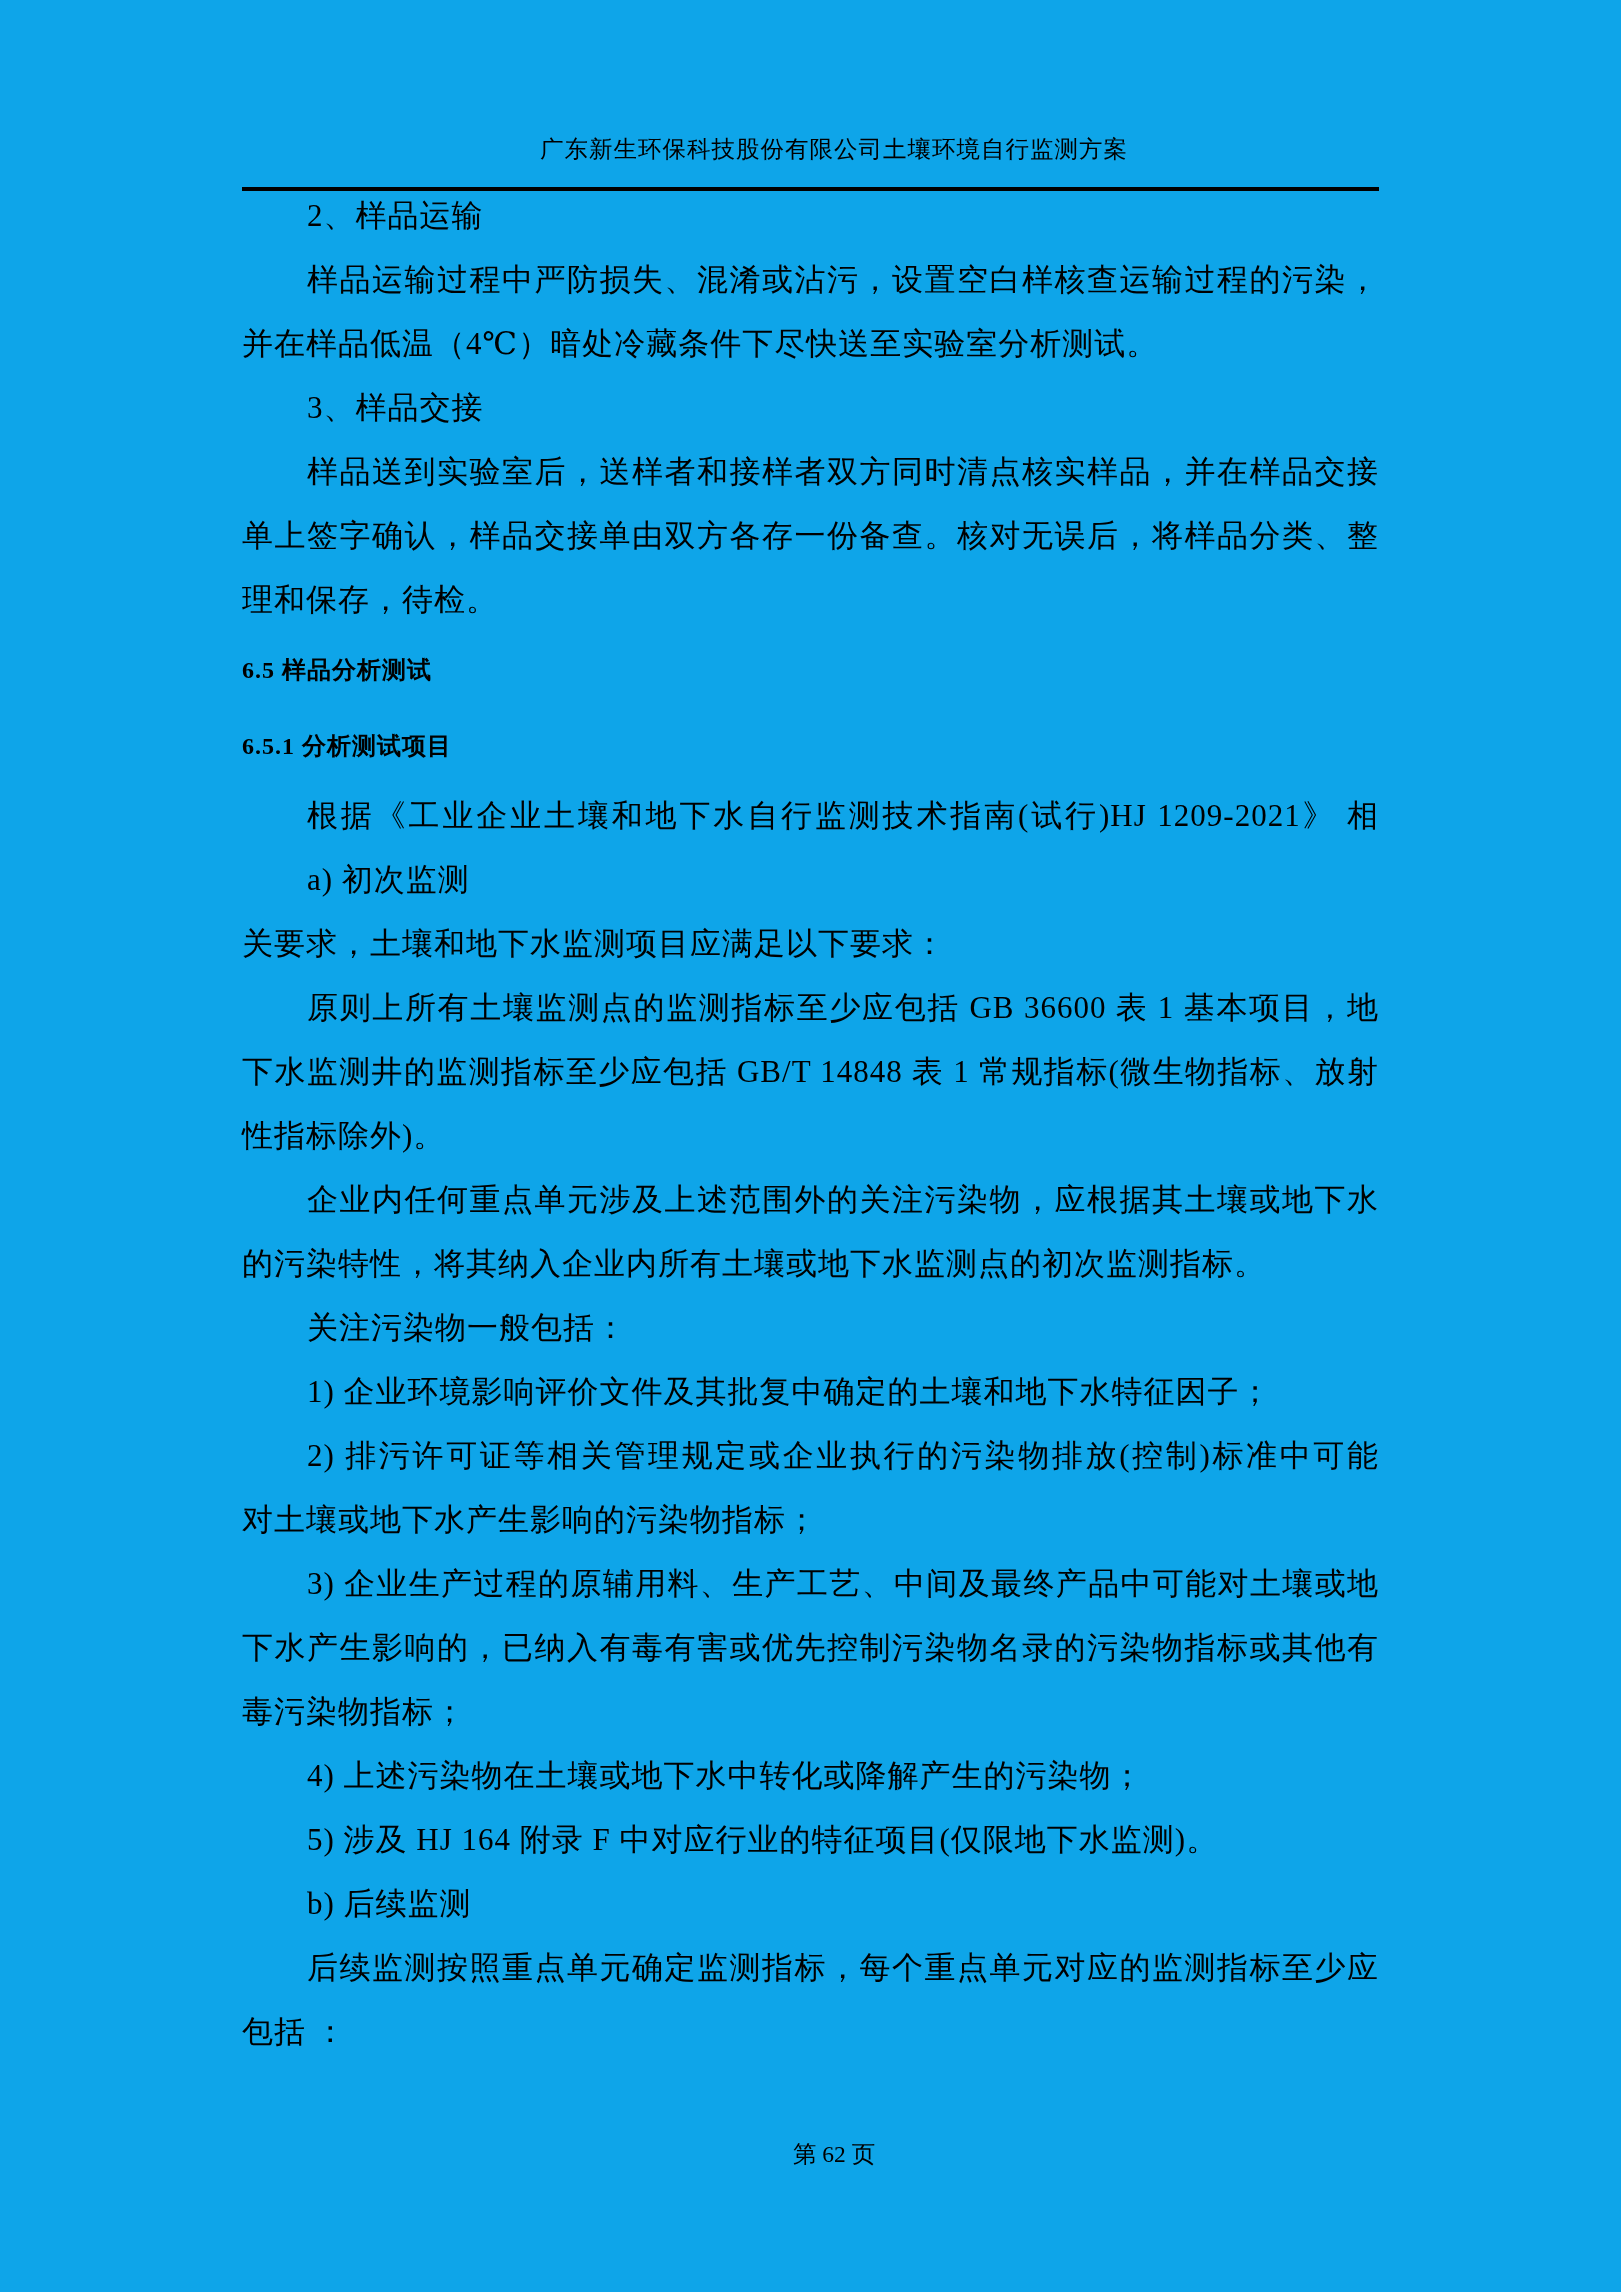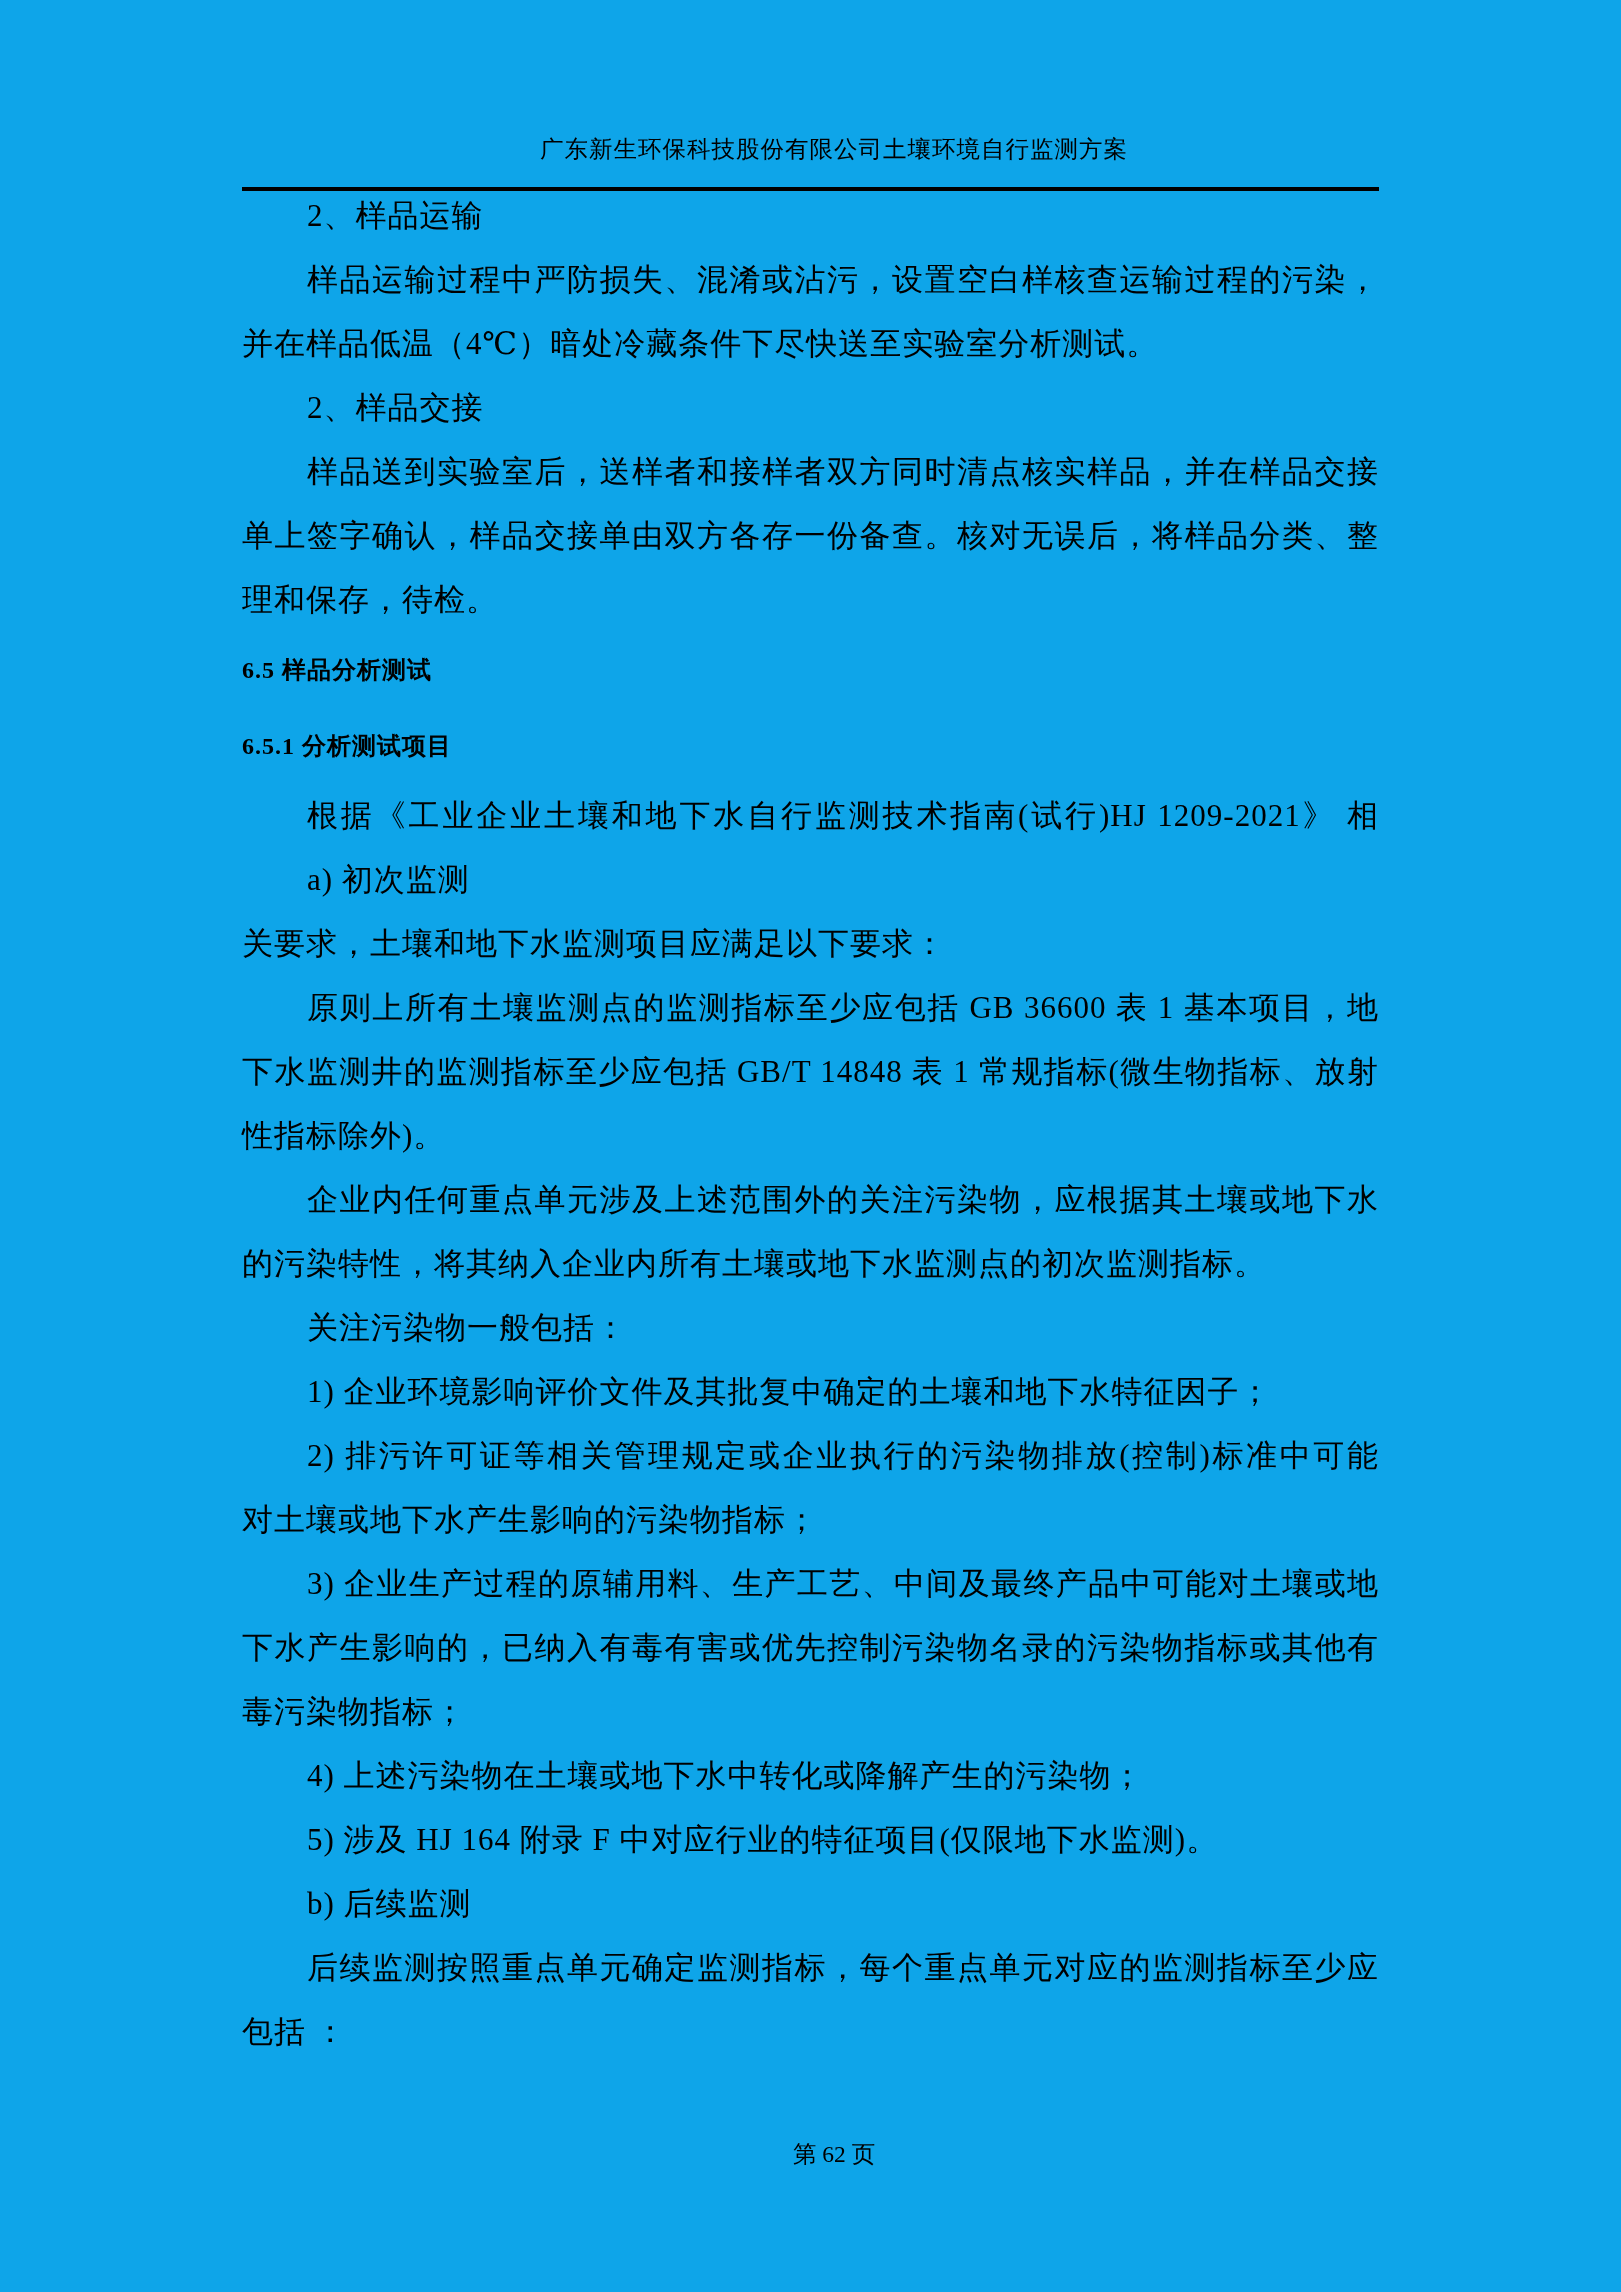--- a/index.html
+++ b/index.html
@@ -83,21 +83,21 @@
 <div class="page">
 
   <div class="header-title">广东新生环保科技股份有限公司土壤环境自行监测方案</div>
 
   <div class="header-rule"></div>
 
   <div class="content" id="doc-body">
       <div class="line indent">2、样品运输</div>
       <div class="line indent stretch">样品运输过程中严防损失、混淆或沾污，设置空白样核查运输过程的污染，</div>
       <div class="line">并在样品低温（4℃）暗处冷藏条件下尽快送至实验室分析测试。</div>
-      <div class="line indent">2、样品交接</div>
+      <div class="line indent">3、样品交接</div>
       <div class="line indent stretch">样品送到实验室后，送样者和接样者双方同时清点核实样品，并在样品交接</div>
       <div class="line stretch">单上签字确认，样品交接单由双方各存一份备查。核对无误后，将样品分类、整</div>
       <div class="line">理和保存，待检。</div>
       <div class="heading1">6.5 样品分析测试</div>
       <div class="heading2">6.5.1 分析测试项目</div>
       <div class="line indent stretch">根据《工业企业土壤和地下水自行监测技术指南(试行)HJ 1209-2021》 相</div>
       <div class="line indent">a) 初次监测</div>
       <div class="line">关要求，土壤和地下水监测项目应满足以下要求：</div>
       <div class="line indent stretch">原则上所有土壤监测点的监测指标至少应包括 GB 36600 表 1 基本项目，地</div>
       <div class="line stretch">下水监测井的监测指标至少应包括 GB/T 14848 表 1 常规指标(微生物指标、放射</div>

